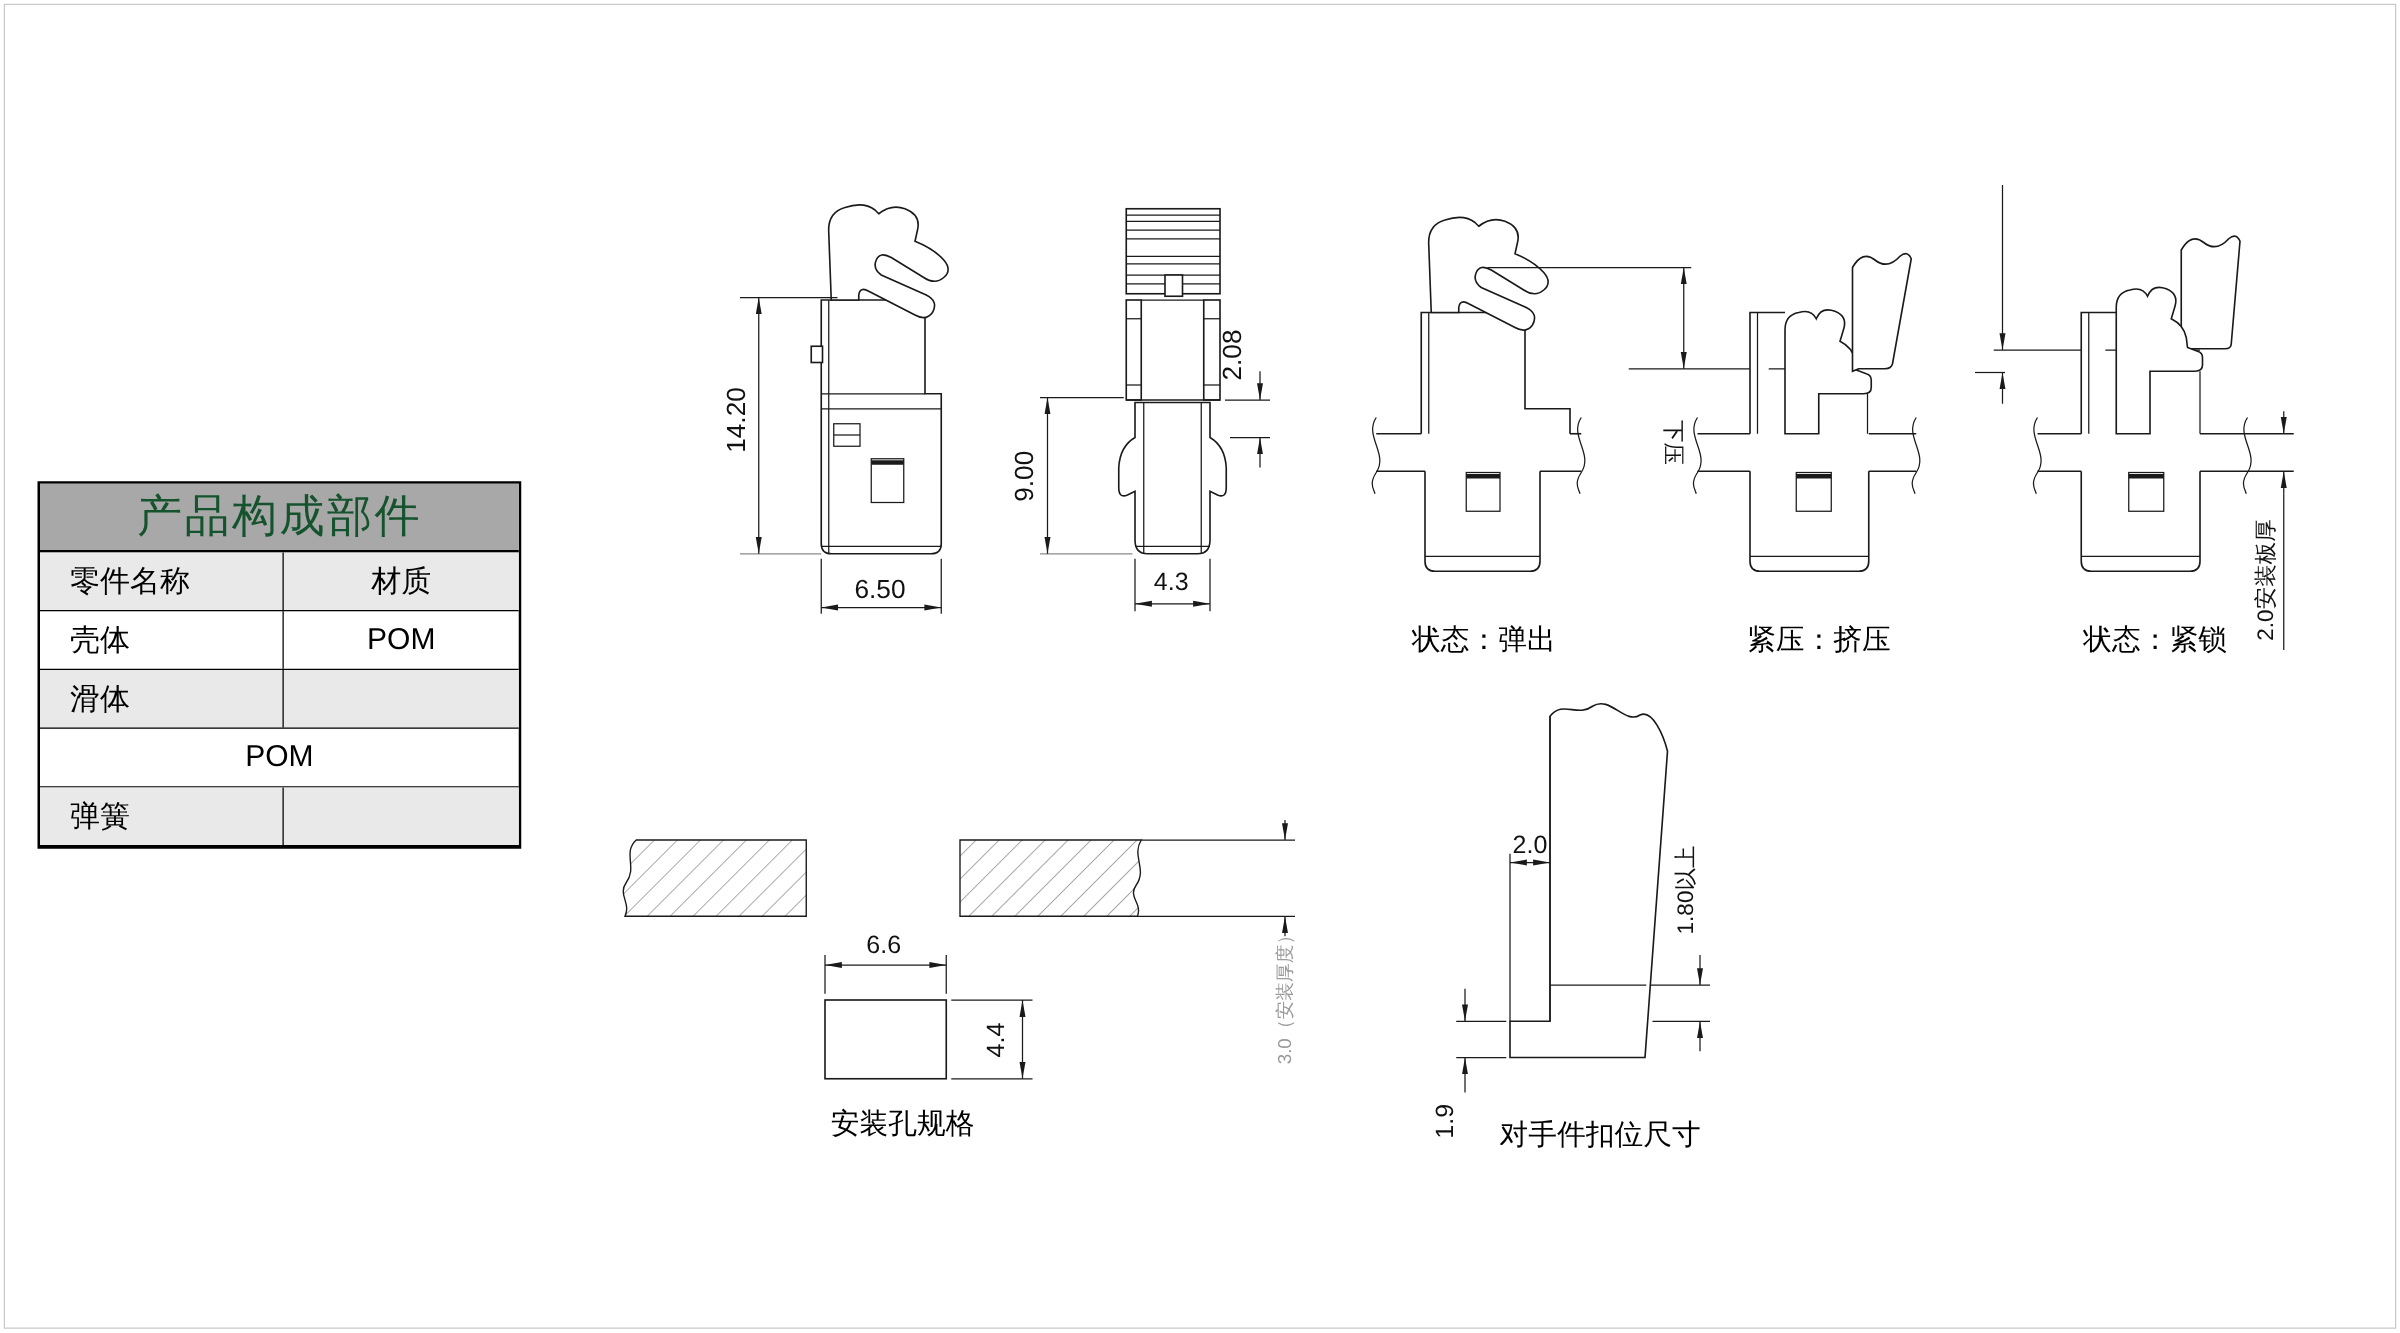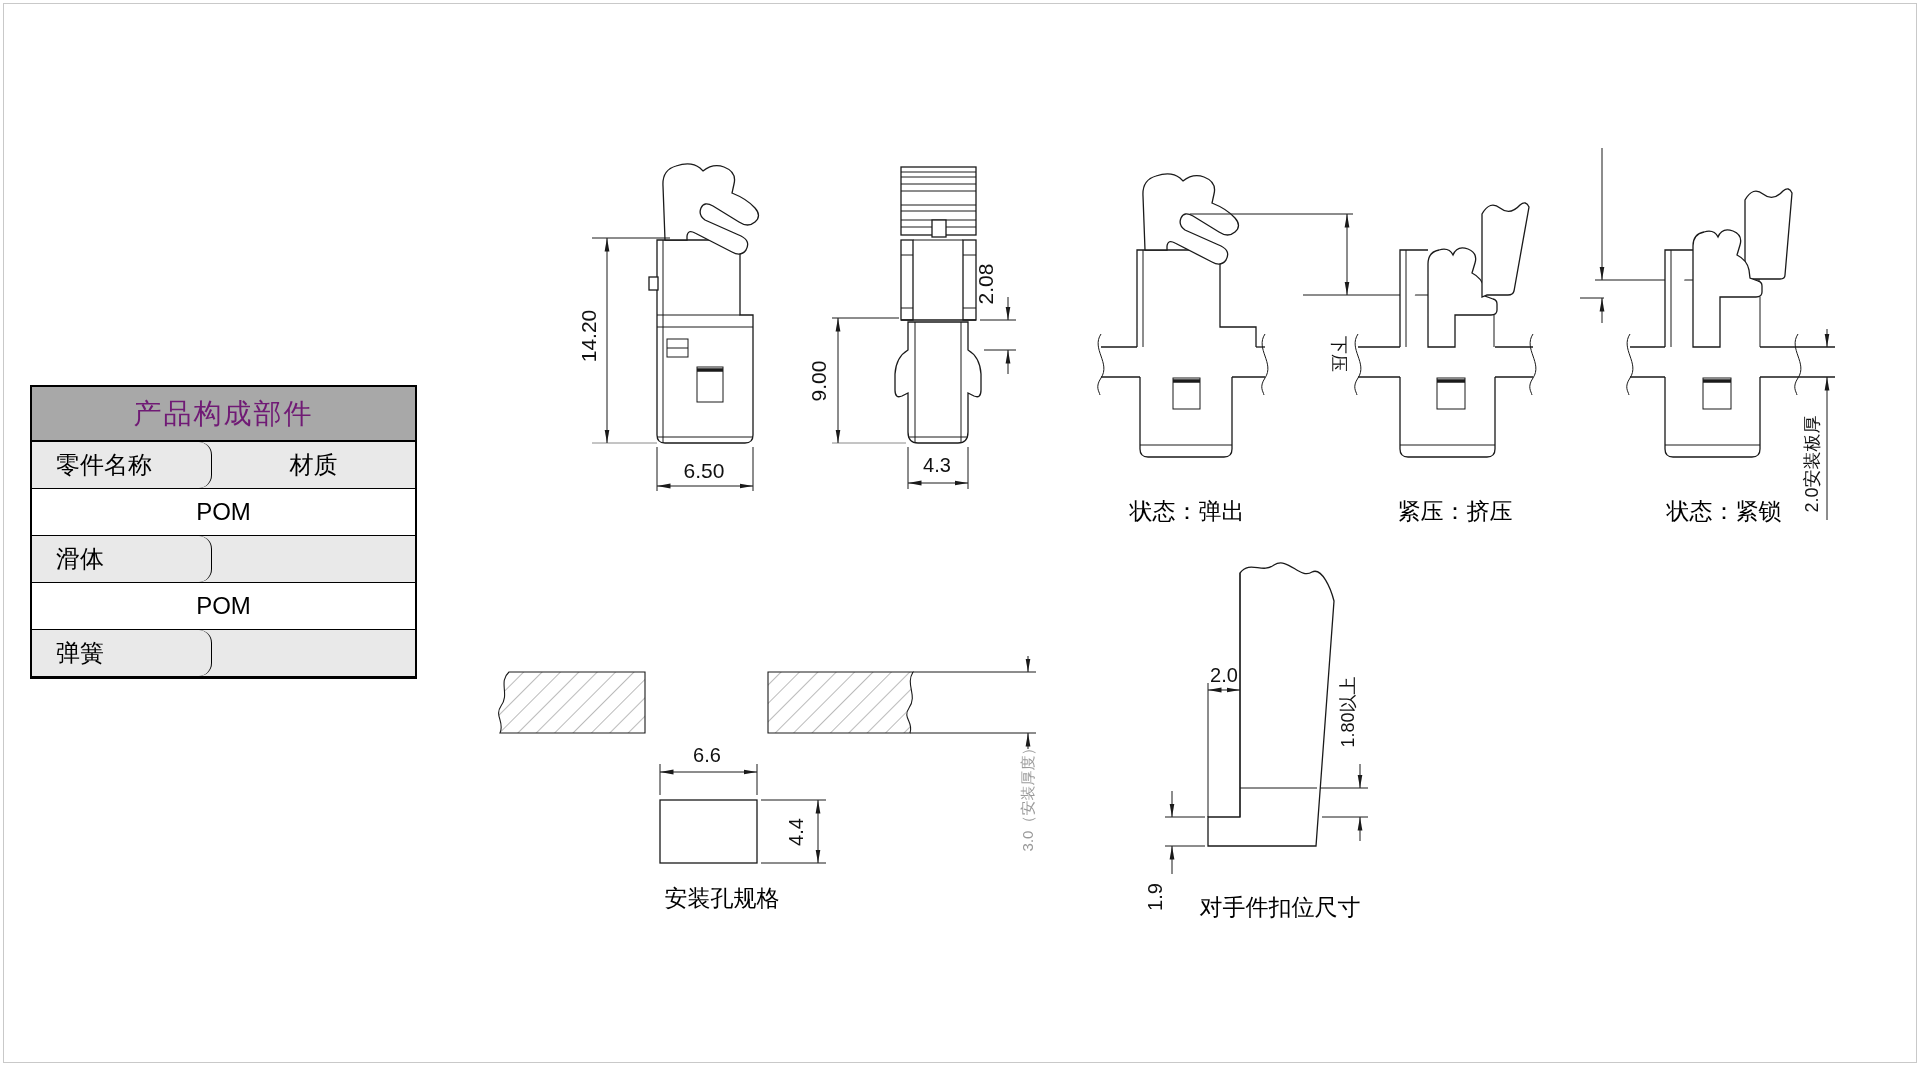--- a/index.html
+++ b/index.html
@@ -4,27 +4,27 @@
 <style>
   html,body{margin:0;padding:0;background:#fff;}
   .canvas{position:relative;width:1920px;height:1066px;background:#ffffff;overflow:hidden;
           font-family:"Liberation Sans", sans-serif;}
   .frame{position:absolute;inset:3px;border:1px solid #c9c9c9;pointer-events:none;}
   svg.art{position:absolute;left:0;top:0;width:1920px;height:1066px;}
 
   
   .parts-table{position:absolute;left:30px;top:385px;width:387px;background:#fff;
                border:2px solid #000;border-bottom-width:3px;box-sizing:border-box;}
-  .pt-header{height:53px;background:#a8a8a8;color:#701a75;font-size:28px;letter-spacing:2px;
+  .pt-header{height:53px;background:#a8a8a8;color:#14532d;font-size:36px;letter-spacing:2px;
              display:flex;align-items:center;justify-content:center;border-bottom:2px solid #000;}
   .pt-row{display:flex;height:46px;border-bottom:1.5px solid #000;font-size:24px;color:#000;}
   .pt-row:last-child{border-bottom:none;}
   .pt-row.alt{background:#e9e9e9;}
-  .pt-c1{width:180px;border-right:1.5px solid #000;display:flex;align-items:center;
-         padding-left:24px;box-sizing:border-box;border-radius:13px;}
+  .pt-c1{width:195px;border-right:1.5px solid #000;display:flex;align-items:center;
+         padding-left:24px;box-sizing:border-box;}
   .pt-c2{flex:1;display:flex;align-items:center;justify-content:center;text-align:center;}
 
   
   .ln{stroke:#1a1a1a;stroke-width:1.3;fill:none;}
   .lnthin{stroke:#1a1a1a;stroke-width:1;fill:none;}
   .lngray{stroke:#8a8a8a;stroke-width:1;fill:none;}
   .body{stroke:#1a1a1a;stroke-width:1.3;fill:#ffffff;}
   .dimln{stroke:#1a1a1a;stroke-width:1;fill:none;}
   .dimtxt{font-family:"Liberation Sans",sans-serif;font-size:21px;fill:#111;}
   .dimsm{font-family:"Liberation Sans",sans-serif;font-size:20px;fill:#111;}
@@ -37,20 +37,21 @@
 
 <div class="canvas">
 
   <div class="parts-table">
     <div class="pt-header">产品构成部件</div>
     <div class="pt-row alt">
       <div class="pt-c1">零件名称</div>
       <div class="pt-c2">材质</div>
     </div>
     <div class="pt-row">
+      <div class="pt-c1">壳体</div>
       <div class="pt-c2">POM</div>
     </div>
     <div class="pt-row alt">
       <div class="pt-c1">滑体</div>
     </div>
     <div class="pt-row">
       <div class="pt-c2">POM</div>
     </div>
     <div class="pt-row alt">
       <div class="pt-c1">弹簧</div>

